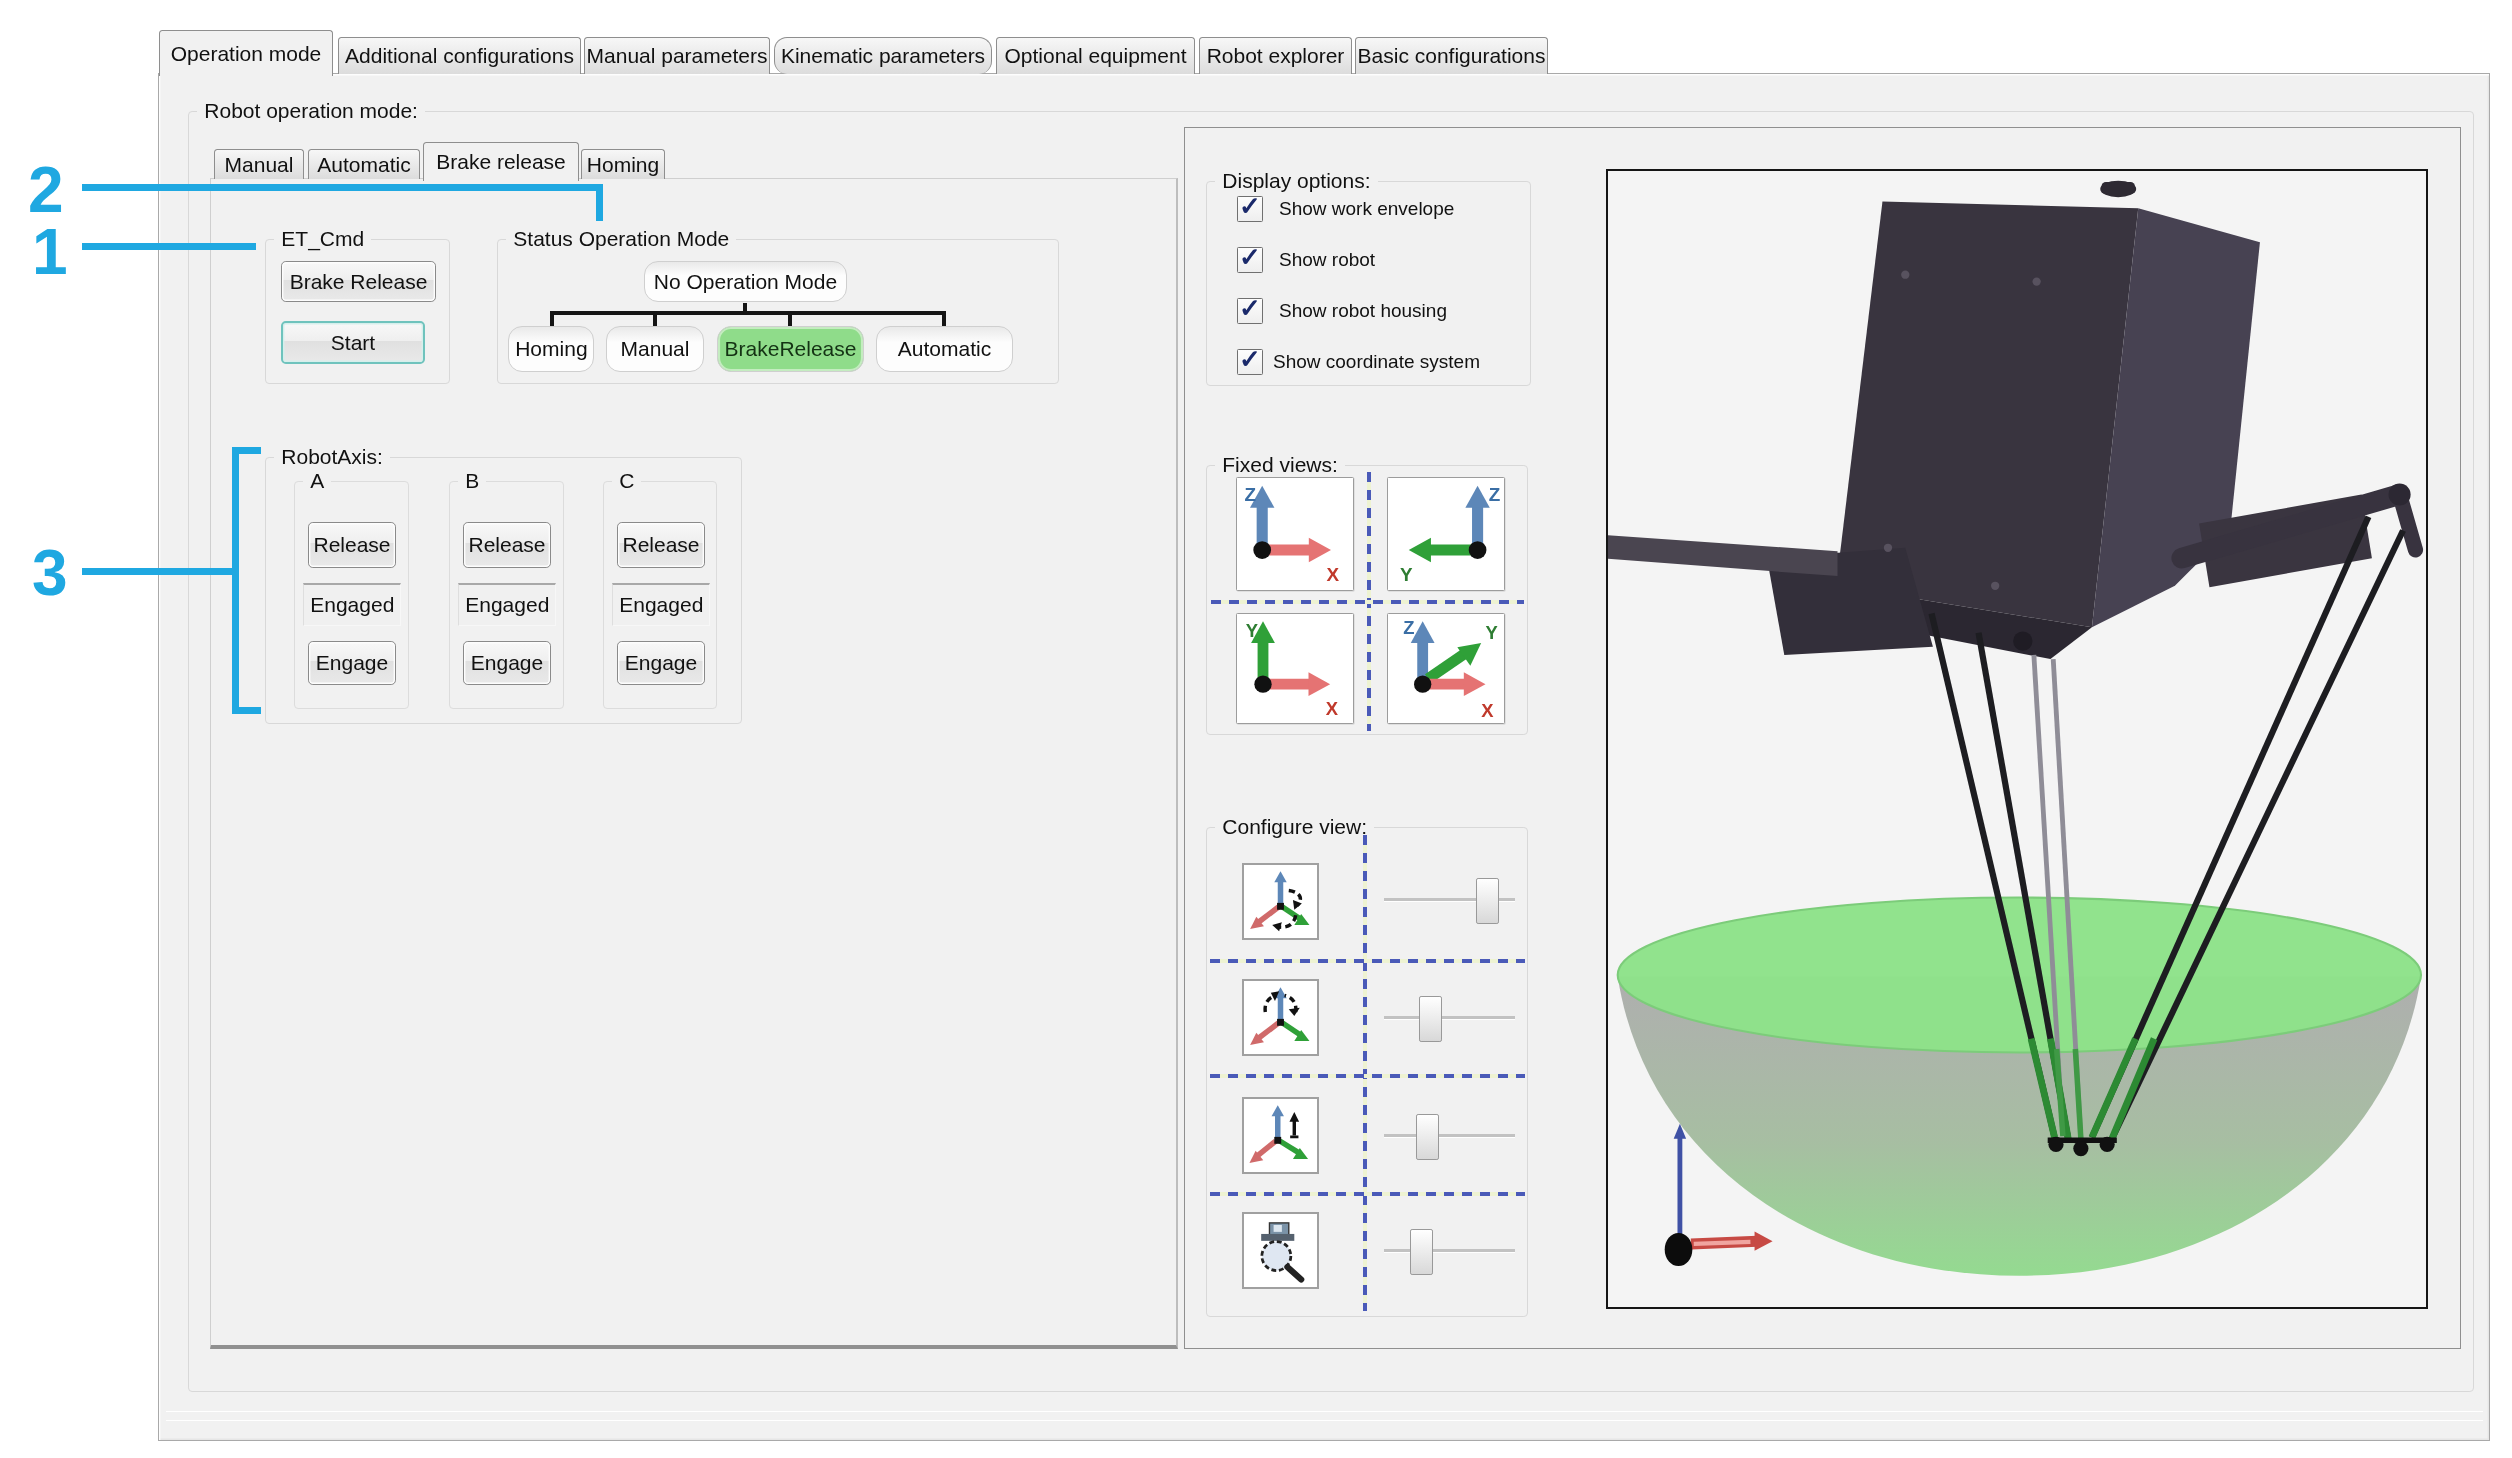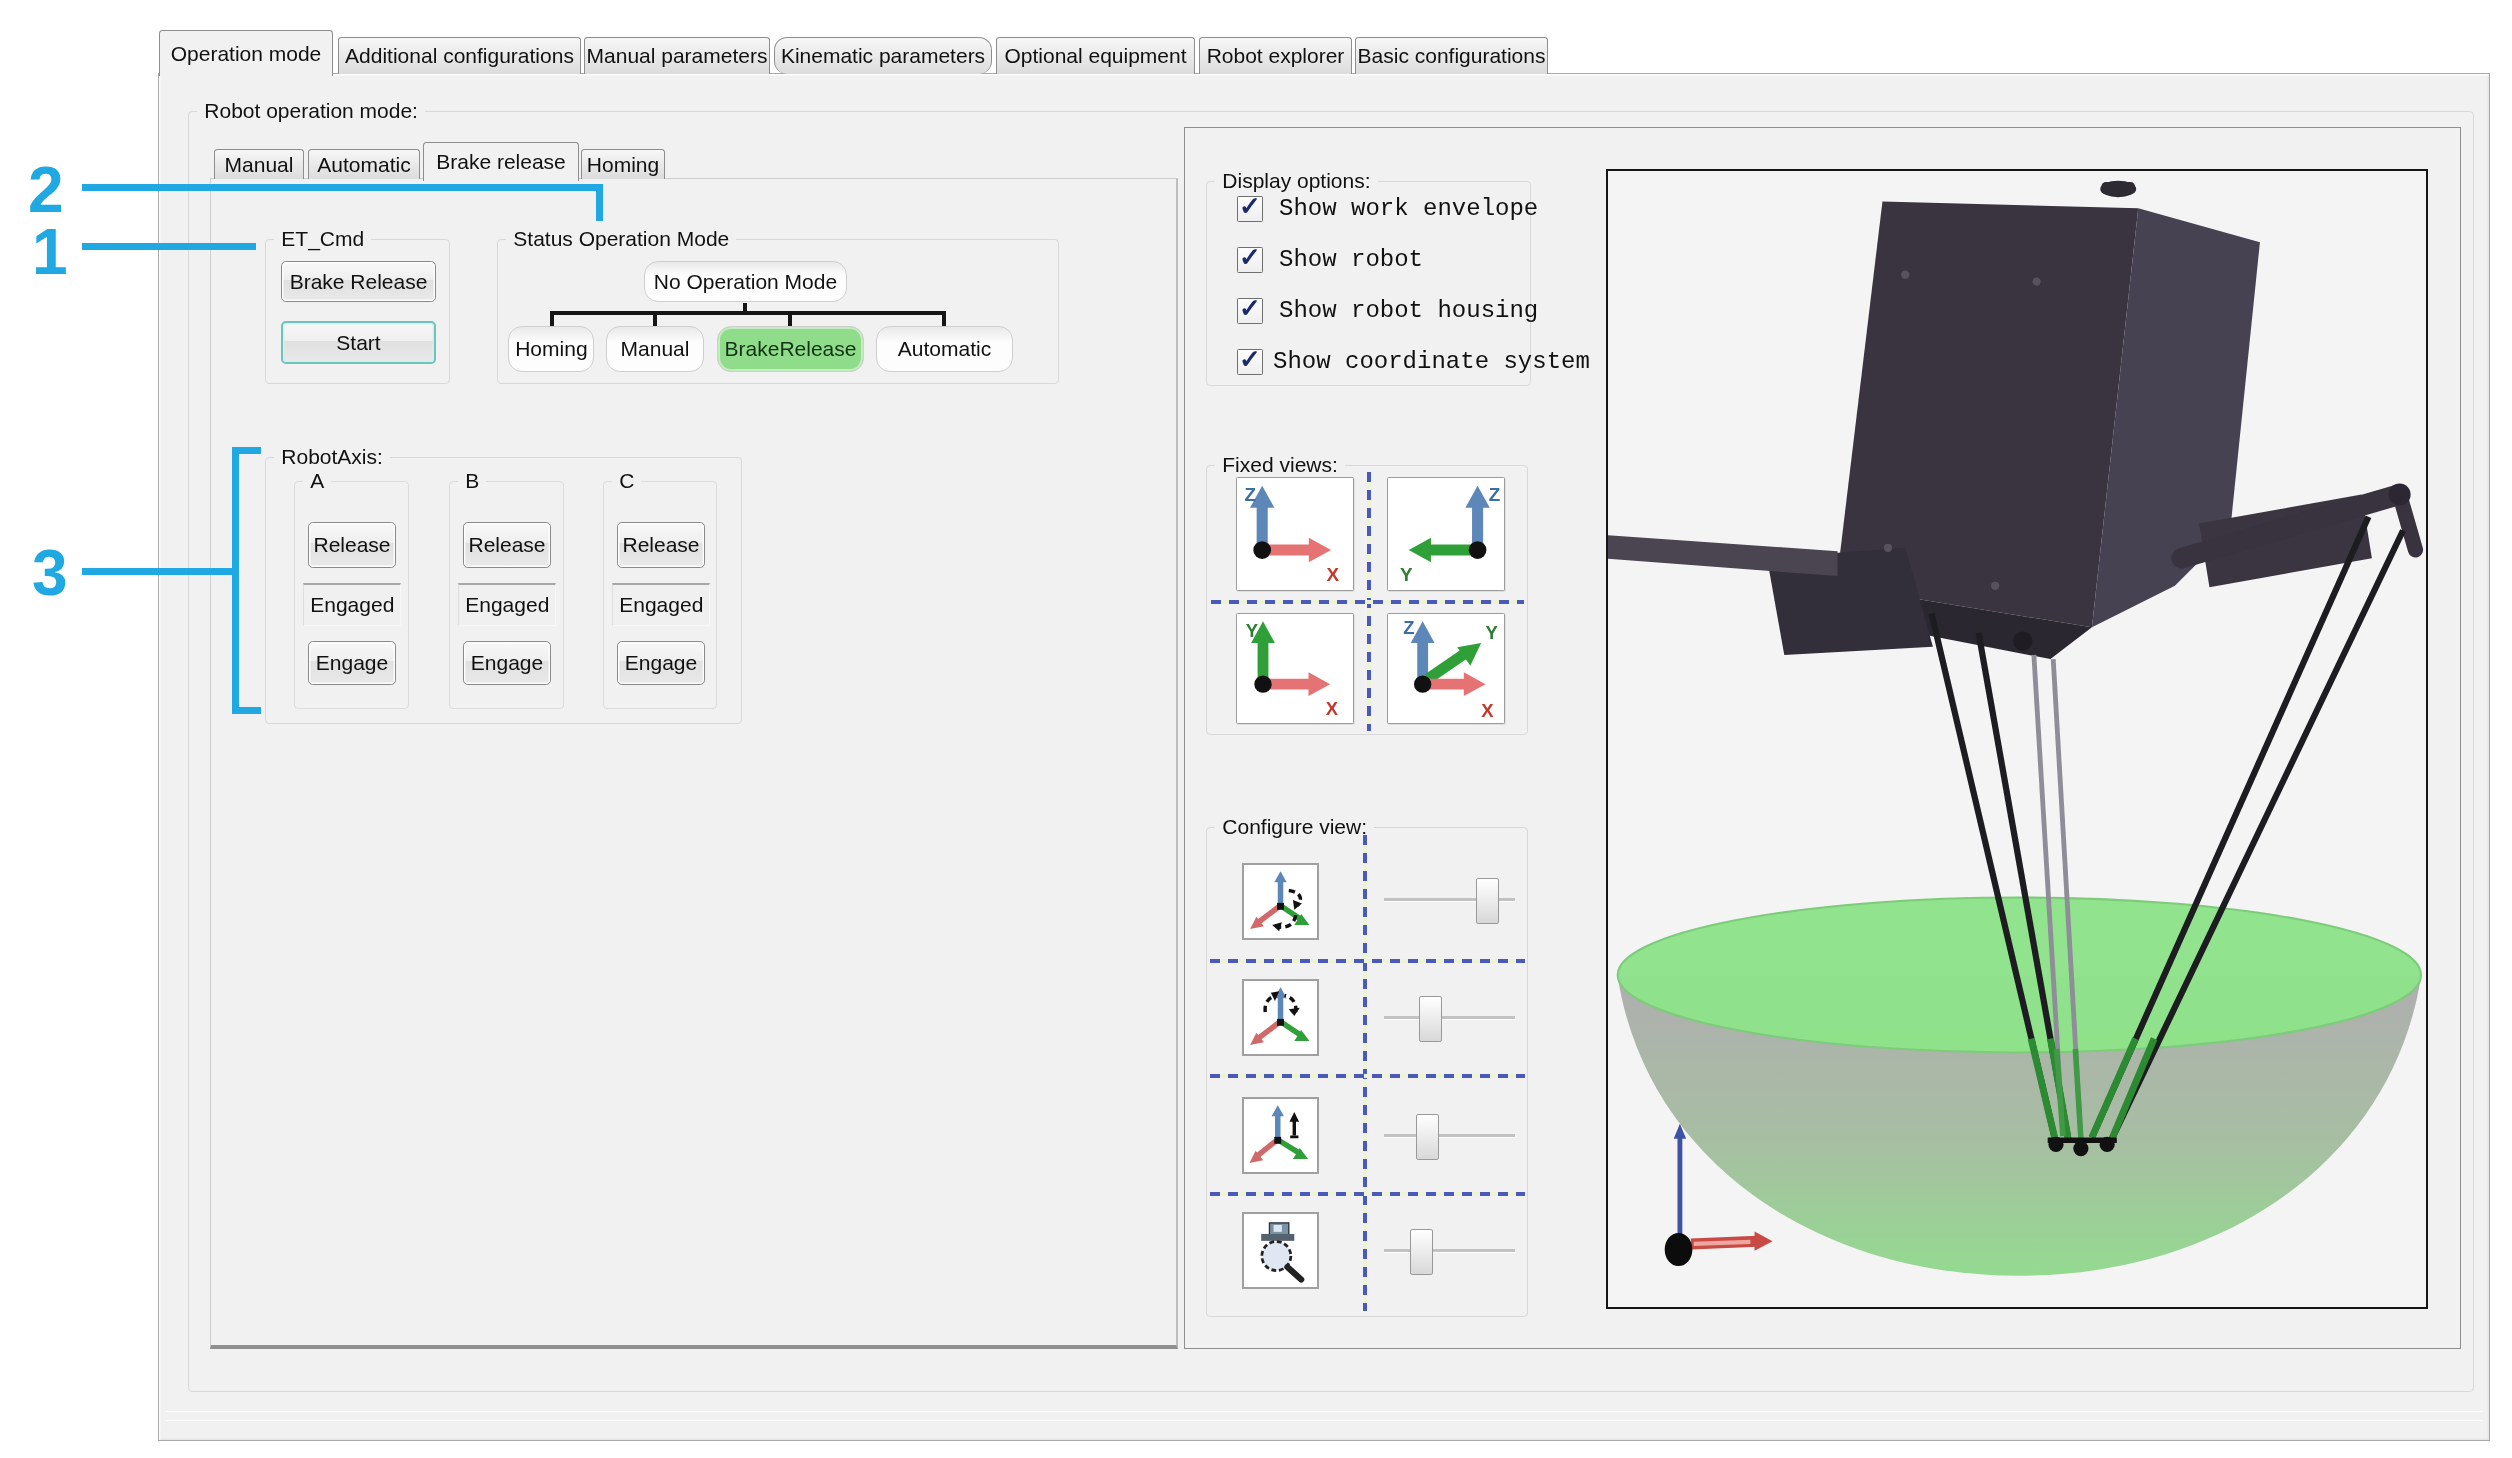--- a/index.html
+++ b/index.html
@@ -49,21 +49,21 @@
   .state-field{display:flex;align-items:center;justify-content:center;font-size:21px;
                background:#f0f0f0;border-top:2.1px solid #a8a8a8;border-left:1.4px solid #dedede;
                border-right:1.4px solid #f7f7f7;border-bottom:1.4px solid #f7f7f7;}
 
   
   .cb{width:26px;height:26px;border:1.4px solid #707070;border-radius:1.4px;
       background:linear-gradient(#fdfdfd,#eeeeee);display:flex;align-items:center;justify-content:center;
       cursor:pointer;}
   .cb .mark{visibility:hidden;font-size:26px;font-weight:bold;color:#1b2a6b;margin-top:-4.1px;}
   .cb.on .mark{visibility:visible;}
-  .cb-label{font-size:24px;line-height:26px;white-space:nowrap;font-family:Liberation Mono, monospace;}
+  .cb-label{font-size:19px;line-height:26px;white-space:nowrap;}
 
   
   .view-btn{background:#ffffff;border:1.4px solid #9c9c9c;border-radius:1.4px;cursor:pointer;
             display:flex;align-items:center;justify-content:center;box-shadow:0.7px 0.7px 0 #d9d9d9;}
   .cfg-btn{background:#ffffff;border:2.1px solid #a0a0a0;cursor:pointer;
            display:flex;align-items:center;justify-content:center;}
 
   
   .dash-h{height:4.1px;background:repeating-linear-gradient(90deg,#4a5ab8 0 9.7px,#eef3d2 9.7px 18px);}
   .dash-v{width:4.1px;background:repeating-linear-gradient(180deg,#4a5ab8 0 9.7px,#eef3d2 9.7px 18px);}
@@ -129,21 +129,21 @@
     </div>
   <div class="abs tab inner" style="left:581px;width:84px;">
       <span>Homing</span>
     </div>
 
   <div class="abs panel-left">
 
     <div class="abs group" style="left:54px;top:60px;width:185px;height:145px;">
       <span class="group-label">ET_Cmd</span>
       <div class="abs btn" style="left:15px;top:21.4px;width:155px;height:41px;">Brake Release</div>
-      <div class="abs btn focus-teal" style="left:15px;top:81px;width:155px;height:43px;">Start</div>
+      <div class="abs btn focus-teal" style="left:15px;top:81px;width:144px;height:43px;">Start</div>
     </div>
 
     <div class="abs group" style="left:286px;top:60px;width:562px;height:145px;">
       <span class="group-label">Status Operation Mode</span>
       <div class="abs mode-box" style="left:146px;top:21.4px;width:203px;height:41px;">No Operation Mode</div>
 
       <div class="abs tree-line" style="left:245px;top:63px;width:4.1px;height:11px;"></div>
       <div class="abs tree-line" style="left:52px;top:71px;width:396px;height:4.1px;"></div>
       <div class="abs tree-line" style="left:52px;top:71px;width:4.1px;height:15px;"></div>
       <div class="abs tree-line" style="left:155px;top:71px;width:4.1px;height:15px;"></div>

